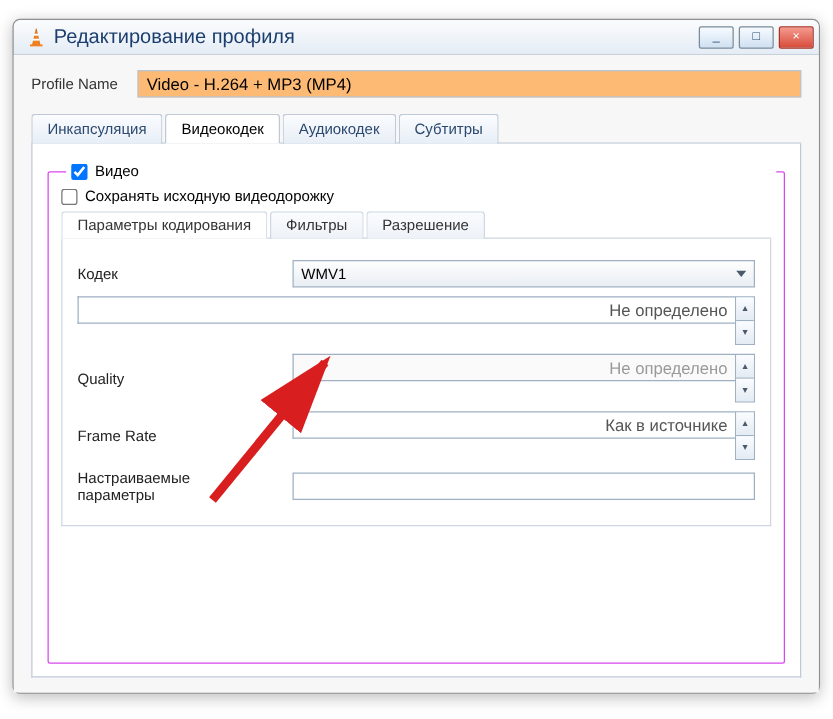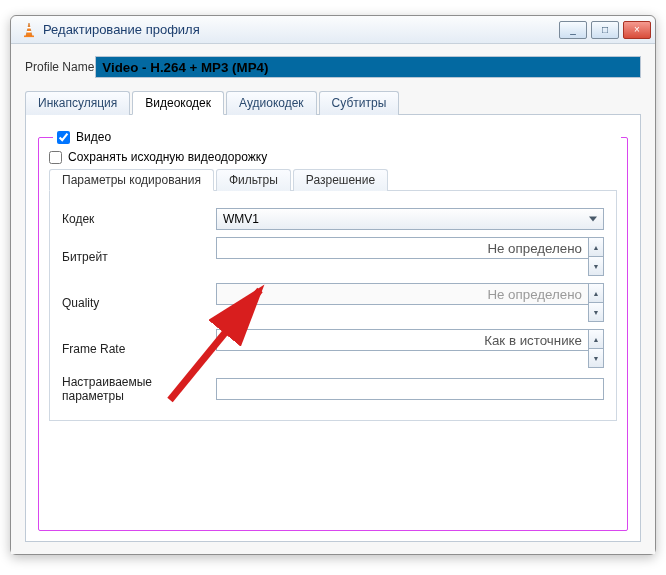--- a/index.html
+++ b/index.html
@@ -1,40 +1,40 @@
 <!DOCTYPE html>
 <html><head>
 <meta charset="utf-8">
 <style>
 * { box-sizing: border-box; margin: 0; padding: 0; }
 body { font-family: "Segoe UI", Tahoma, sans-serif; font-size: 12px; background: #fff; width: 666px; height: 575px; overflow: hidden; position: relative; }
 .window { width: 646px; height: 540px; margin: 15px 10px; background: #f0f0f0; border: 1px solid #8e8e8e; border-radius: 6px; box-shadow: 0 3px 12px rgba(0,0,0,0.25); display: flex; flex-direction: column; }
 .titlebar { height: 28px; background: linear-gradient(to bottom, #fbfcfd, #e4ecf5); border-bottom: 1px solid #c7d1db; display: flex; align-items: center; padding: 0 4px; border-radius: 6px 6px 0 0; }
 .titlebar .icon { width: 16px; height: 16px; margin: 0 6px; }
-.titlebar .title { flex: 1; color: #1c3e6e; font-size: 13px; }
+.titlebar .title { flex: 1; color: #1c3e6e; font-size: 16px; }
 .winbtns { display: flex; gap: 4px; }
 .winbtn { width: 28px; height: 18px; border: 1px solid #7a8a9a; border-radius: 2px; background: linear-gradient(to bottom,#f7fbff,#cfe0f2); display: flex; align-items: center; justify-content: center; font-size: 10px; color: #2a4a6a; cursor: pointer; }
 .winbtn.close { background: linear-gradient(to bottom,#f59a90,#d84c3a); color: #fff; border-color: #a83224; }
 .client { flex: 1; padding: 12px 14px; display: flex; flex-direction: column; background: #f7f7f7; }
-.row-pname { display: flex; align-items: center; gap: 1px; margin-bottom: 12px; }
+.row-pname { display: flex; align-items: center; gap: 16px; margin-bottom: 12px; }
 .row-pname label { color: #333; }
-.row-pname input { flex: 1; height: 22px; border: 1px solid #b7c5d4; padding: 2px 6px; background: #0369a1; font-weight: bold; }
+.row-pname input { flex: 1; height: 22px; border: 1px solid #b7c5d4; padding: 2px 6px; background: #fdba74; }
 .tabs { display: flex; border-bottom: 1px solid #bfcad6; margin-bottom: 0; }
 .tab { padding: 4px 12px; border: 1px solid #bfcad6; border-bottom: none; background: linear-gradient(to bottom,#fafcff,#e8eef6); border-radius: 3px 3px 0 0; margin-right: 2px; color: #2b4a6f; cursor: pointer; position: relative; top: 1px; }
 .tab.active { background: #fff; border-bottom: 1px solid #fff; color: #000; text-align: center; }
 .tabpanel { border: 1px solid #bfcad6; border-top: none; background: #fff; padding: 10px 12px; flex: 1; display: flex; flex-direction: column; }
 .fieldset { border: 1px solid #d946ef; border-radius: 2px; padding: 8px 10px 12px; margin-top: 12px; flex: 1; display: flex; flex-direction: column; }
 .chkrow { display: flex; align-items: center; gap: 6px; margin-bottom: 4px; }
 .chkrow input { width: 13px; height: 13px; }
 .legend-chk { position: relative; top: -16px; left: 4px; background: #fff; padding: 0 4px; display: inline-flex; align-items: center; gap: 6px; }
 .subtabs { display: flex; border-bottom: 1px solid #cfd8e2; }
 .subtab { padding: 3px 12px; border: 1px solid #cfd8e2; border-bottom: none; background: linear-gradient(to bottom,#fafcff,#edf2f8); border-radius: 3px 3px 0 0; margin-right: 2px; cursor: pointer; position: relative; top: 1px; color: #333; }
 .subtab.active { background: #fff; border-bottom: 1px solid #fff; }
 .subpanel { border: 1px solid #cfd8e2; border-top: none; padding: 10px 12px; flex: 1; }
-.formrow { display: flex; align-items: center; margin: 7px 0; gap: 4px; }
+.formrow { display: flex; align-items: center; margin: 7px 0; gap: 22px; }
 .formrow .lbl { width: 150px; color: #222; }
 .combo { flex: 1; height: 22px; border: 1px solid #9fb0c2; background: linear-gradient(to bottom,#fefefe,#e9eef4); position: relative; display: flex; align-items: center; padding: 0 22px 0 6px; cursor: pointer; }
 .combo .caret { position: absolute; right: 6px; top: 50%; transform: translateY(-50%); width: 0; height: 0; border-left: 4px solid transparent; border-right: 4px solid transparent; border-top: 5px solid #4a5a6a; }
 .spin { flex: 1; height: 39px; display: flex; }
 .spin input { flex: 1; height: 22px; border: 1px solid #9fb0c2; border-right: none; text-align: right; padding: 0 6px; color: #555; background: #fff; }
 .spin input.disabled { color: #9a9a9a; background: #fafafa; }
 .spinbtns { width: 16px; display: flex; flex-direction: column; border: 1px solid #9fb0c2; }
 .spinbtns div { flex: 1; display: flex; align-items: center; justify-content: center; font-size: 7px; color: #4a5a6a; background: linear-gradient(to bottom,#fafcff,#e4ebf3); cursor: pointer; }
 .spinbtns div:first-child { border-bottom: 1px solid #9fb0c2; }
 .txt { flex: 1; height: 22px; border: 1px solid #9fb0c2; padding: 0 6px; background: #fff; }
@@ -98,21 +98,20 @@
           <div class="subpanel">
             <div class="formrow">
               <div class="lbl">Кодек</div>
               <div class="combo">
                 <span>WMV1</span>
                 <span class="caret"></span>
               </div>
             </div>
 
             <div class="formrow">
-              <div class="lbl">Битрейт</div>
               <div class="spin">
                 <input value="Не определено" style="">
                 <div class="spinbtns">
                   <div>▲</div>
                   <div>▼</div>
                 </div>
               </div>
             </div>
 
             <div class="formrow">

